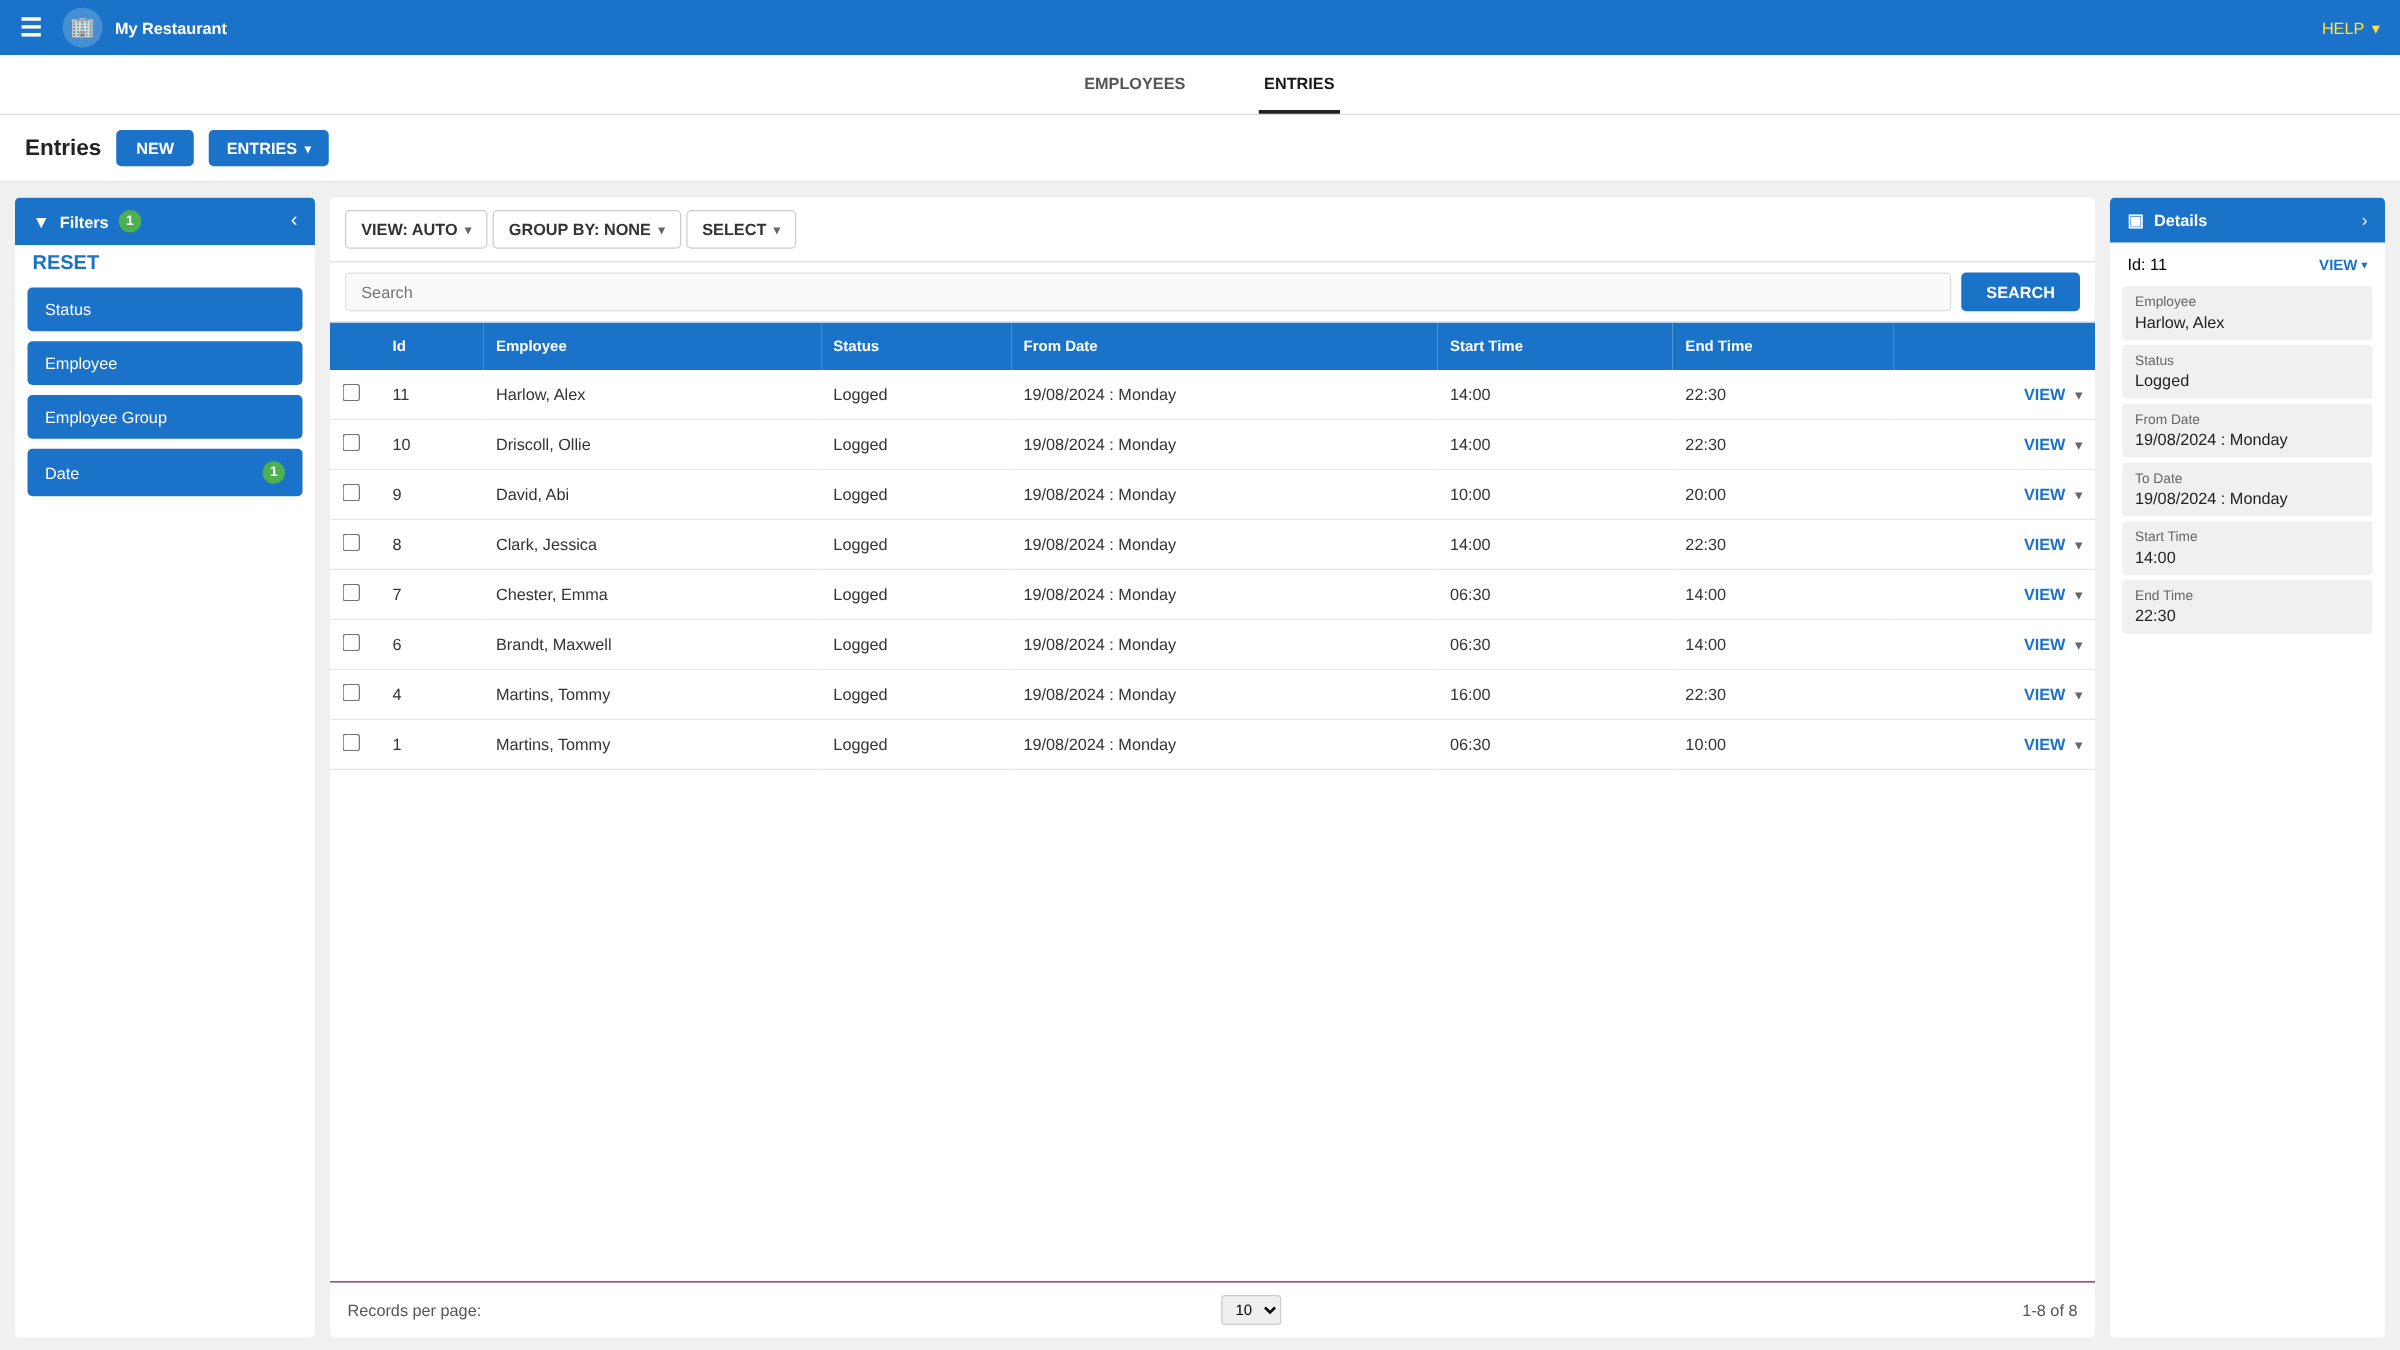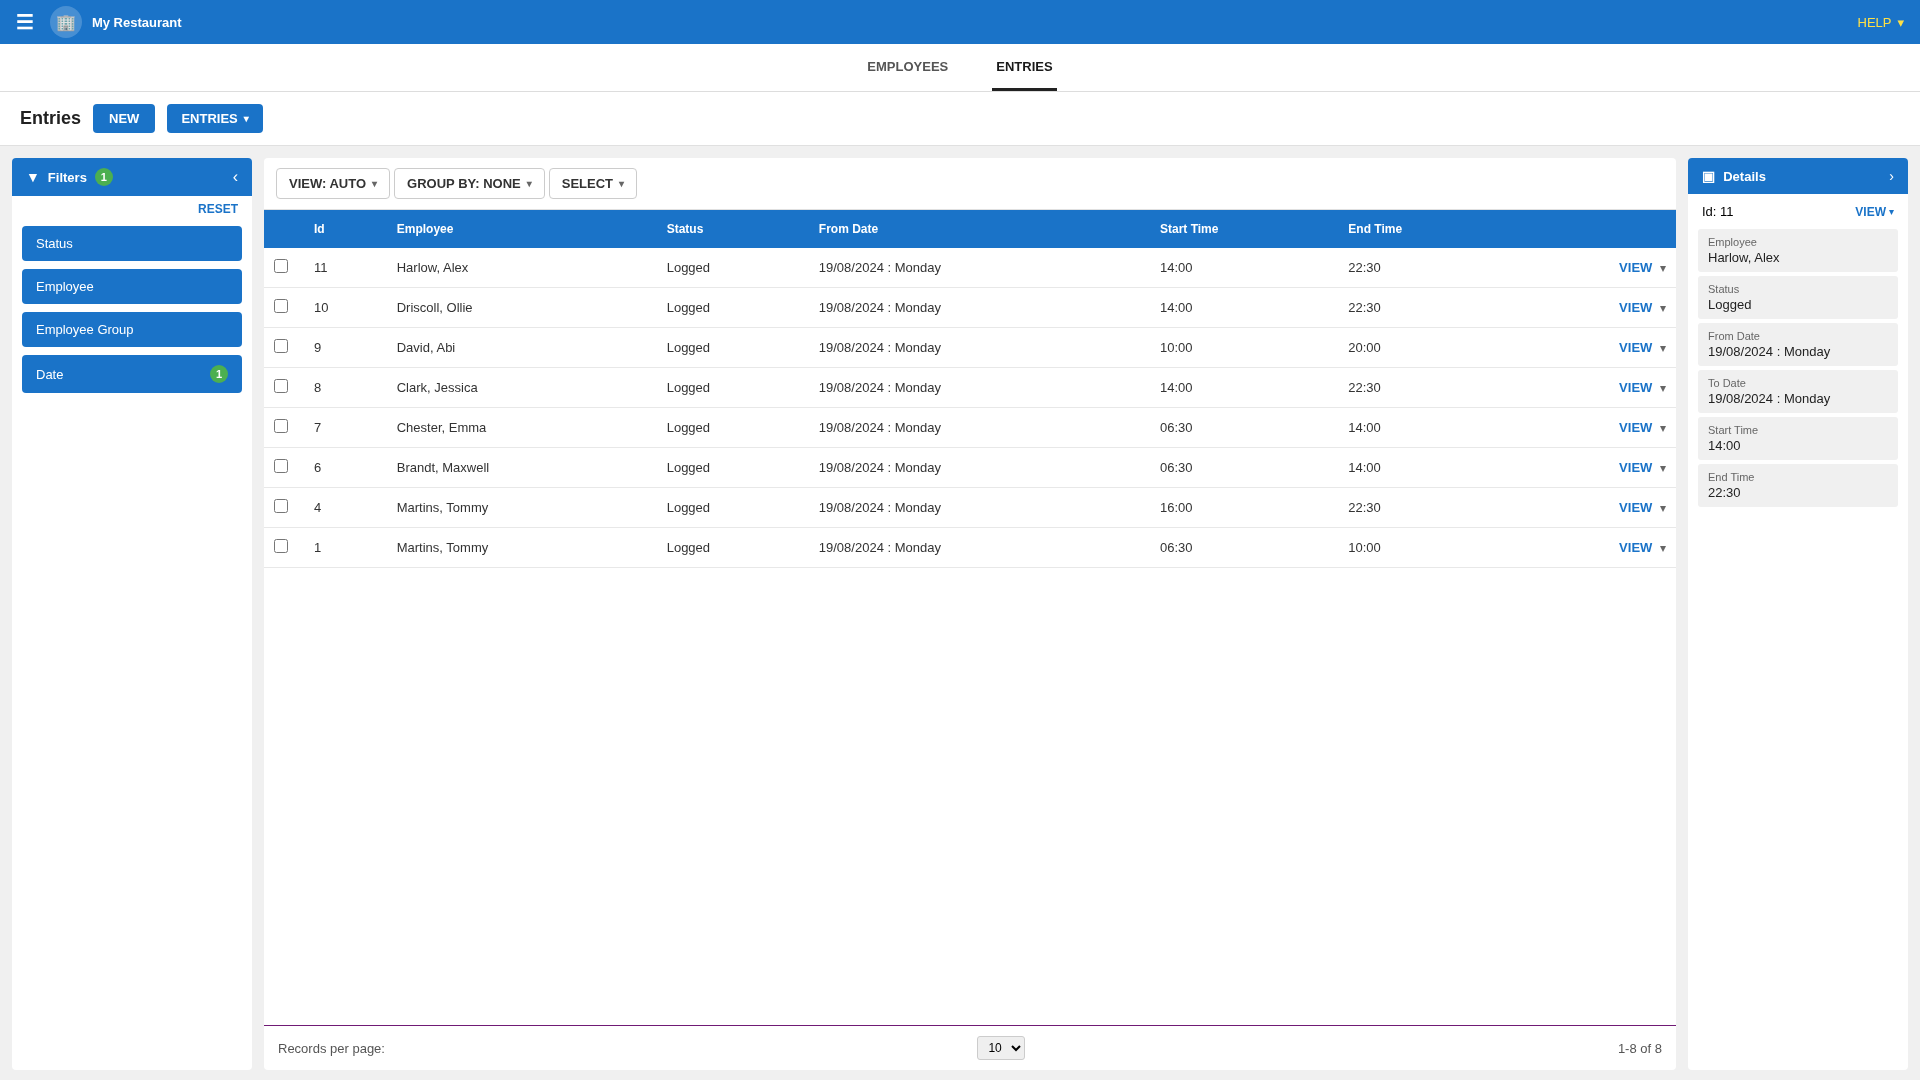--- a/index.html
+++ b/index.html
@@ -36,20 +36,21 @@
     .tab-item {
       font-size: 13px;
       font-weight: 600;
       color: #555;
       cursor: pointer;
       height: 100%;
       display: flex;
       align-items: center;
       border-bottom: 3px solid transparent;
       padding: 0 4px;
+      margin-left: 15px;
     }
     .tab-item.active {
       color: #1a1a1a;
       border-bottom: 3px solid #222;
     }
 
     
     .page-header {
       background: white;
       padding: 12px 20px;
@@ -98,26 +99,25 @@
     }
     .sidebar-header-left { display: flex; align-items: center; gap: 8px; font-weight: 600; }
     .filter-icon { font-size: 14px; }
     .badge {
       background: #4caf50; color: white; border-radius: 50%;
       width: 18px; height: 18px; display: flex; align-items: center; justify-content: center;
       font-size: 11px; font-weight: bold;
     }
     .sidebar-collapse { color: white; cursor: pointer; font-size: 16px; }
     .reset-btn {
-      text-align: right;
       padding: 6px 14px;
       color: #1a73c8;
       font-weight: 600;
       cursor: pointer;
-      font-size: 12px;
+      font-size: 16px;
     }
     .filter-item {
       background: #1a73c8;
       color: white;
       margin: 4px 10px;
       padding: 10px 14px;
       border-radius: 4px;
       cursor: pointer;
       font-weight: 500;
       display: flex;
@@ -323,20 +323,24 @@
       <button class="toolbar-btn">
         <span>GROUP BY: NONE</span>
         <span class="arrow">▾</span>
       </button>
       <button class="toolbar-btn">
         <span>SELECT</span>
         <span class="arrow">▾</span>
       </button>
     </div>
 
+    <div class="search-bar">
+      <input class="search-input" type="text" placeholder="Search" style="">
+      <button class="search-btn">SEARCH</button>
+    </div>
 
     <div class="table-wrapper">
       <table>
         <thead>
           <tr>
             <th></th>
             <th>Id</th>
             <th>Employee</th>
             <th>Status</th>
             <th>From Date</th>

